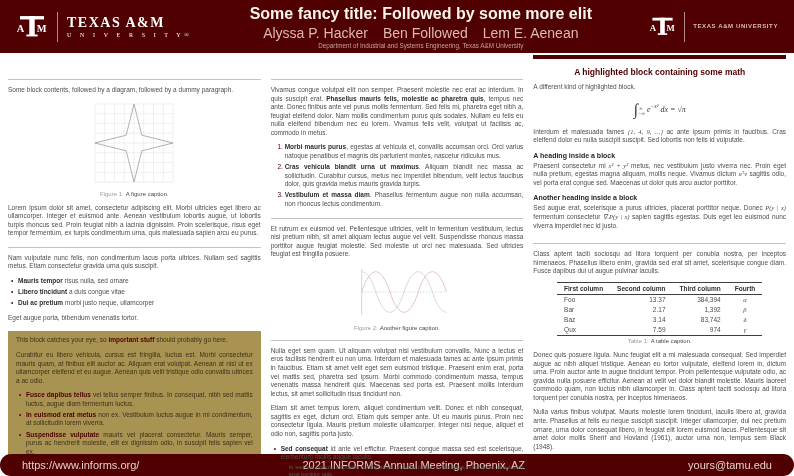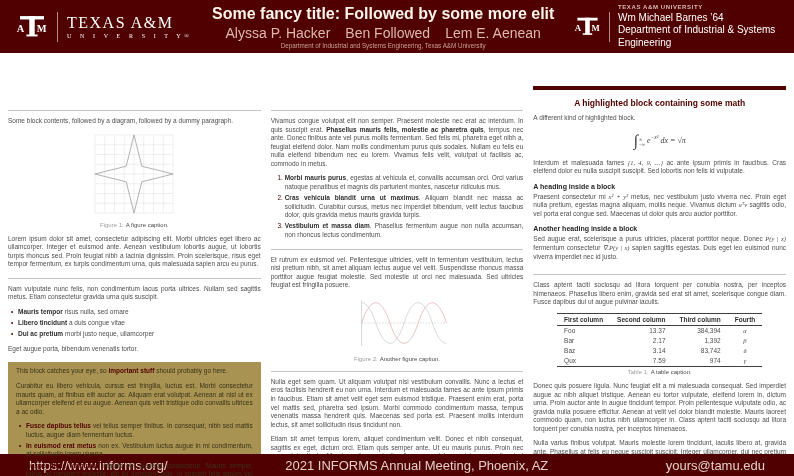--- a/index.html
+++ b/index.html
@@ -10,33 +10,33 @@
   }
   
   .hdr{
     background:#500000;height:53px;flex:0 0 53px;
     display:flex;align-items:center;padding:0 16px;box-sizing:border-box;gap:10px;
   }
   .logo-group{display:flex;align-items:center;gap:9px;flex:0 0 auto;}
   .atm{color:#ffffff;display:block;}
   .logo-divider{width:1px;height:30px;background:rgba(255,255,255,.55);}
   .wordmark{color:#ffffff;font-family:"Liberation Serif", serif;}
-  .wordmark-main{font-size:16px;font-weight:normal;letter-spacing:1.5px;white-space:nowrap;}
+  .wordmark-main{font-size:14px;font-weight:bold;letter-spacing:1.5px;white-space:nowrap;}
   .wordmark-sub{font-size:6px;letter-spacing:3.6px;margin-top:1px;white-space:nowrap;}
   .hdr-center{flex:1 1 auto;text-align:center;min-width:0;}
   .poster-title{font-size:16px;font-weight:bold;color:#fdf4ec;white-space:nowrap;}
   .authors{margin-top:2px;font-size:14px;color:#ddb9b0;display:flex;justify-content:center;gap:15px;}
   .affiliation{margin-top:1px;font-size:6.3px;color:#c8a199;}
   .unit-box{display:flex;align-items:center;gap:8px;flex:0 0 auto;}
   .unit-text{color:#ffffff;}
   .unit-univ{font-size:6px;font-weight:bold;letter-spacing:.6px;color:#d9bcb4;margin-bottom:2px;}
   .unit-dept{font-size:10px;line-height:1.25;max-width:160px;}
   
   .content{flex:1 1 auto;display:flex;gap:10px;padding:2px 8px 0;box-sizing:border-box;min-height:0;}
-  .col{flex:1 1 0;min-width:0;margin-top:31px;}
+  .col{flex:1 1 0;min-width:0;}
   .col.offset{padding-top:24px;}
   .block{border-top:1px solid #c4c4c4;padding-top:6px;margin-bottom:9px;}
   .block-alert{margin-bottom:13px;}
   .maroon-bar{height:4px;background:#500000;}
   .math-title{text-align:center;color:#500000;font-weight:bold;font-size:8.5px;margin:8px 0 6px;}
   p.body{font-size:6.5px;line-height:1.32;color:#4d4d4d;text-align:justify;margin:0 0 6px;}
   p.body strong, li strong{color:#2e2e2e;}
   ul.bullets{list-style:none;margin:2px 0 6px;padding-left:10px;}
   ul.bullets>li{font-size:6.5px;line-height:1.32;color:#4d4d4d;position:relative;margin-bottom:2.5px;text-align:justify;}
   ul.bullets>li::before{content:"\2022";color:#500000;position:absolute;left:-7px;}
@@ -69,21 +69,21 @@
   .datatable th{font-weight:bold;color:#303030;border-top:1.4px solid #3f3f3f;border-bottom:.9px solid #3f3f3f;padding:2px 7px;white-space:nowrap;}
   .datatable td{padding:1.5px 7px;}
   .datatable tr.last td{border-bottom:1.4px solid #3f3f3f;}
   .al{text-align:left;}.ar{text-align:right;}.ac{text-align:center;}
   
   .refs p{font-size:5.3px;line-height:1.45;color:#5d5d5d;margin:0 0 2px;padding-left:9px;text-indent:-9px;text-align:left;}
   
   .ftr{
     background:#500000;height:22px;flex:0 0 22px;margin-top:auto;
     display:flex;align-items:center;justify-content:space-between;
-    padding:0 29px;box-sizing:border-box;color:#e5cfc8;font-size:13px;
+    padding:0 22px;box-sizing:border-box;color:#e5cfc8;font-size:11px;border-radius:11px;
   }
 </style>
 </head>
 <body>
 
 <div class="poster">
 
   <header class="hdr">
     <div class="logo-group">
       <svg class="atm" width="32" height="27" viewBox="0 0 40 32">
@@ -114,21 +114,20 @@
       <svg class="atm" width="27" height="23" viewBox="0 0 40 32">
         <rect x="5" y="3" width="30" height="4.2" fill="currentColor"></rect>
         <rect x="16.6" y="3" width="6.8" height="24" fill="currentColor"></rect>
         <rect x="13" y="26" width="14" height="2.4" fill="currentColor"></rect>
         <text x="1" y="23" font-family="Liberation Serif, serif" font-weight="bold" font-size="13" fill="currentColor">A</text>
         <text x="26" y="23" font-family="Liberation Serif, serif" font-weight="bold" font-size="13" fill="currentColor">M</text>
       </svg>
       <div class="logo-divider"></div>
       <div class="unit-text">
         <div class="unit-univ">TEXAS A&amp;M UNIVERSITY</div>
-        <div class="unit-dept">Wm Michael Barnes ’64 Department of Industrial &amp; Systems Engineering</div>
       </div>
     </div>
   </header>
 
   <main class="content">
 
     <section class="col offset">
       <div class="block">
         <p class="body">Some block contents, followed by a diagram, followed by a dummy paragraph.</p>
         <div class="fig">

